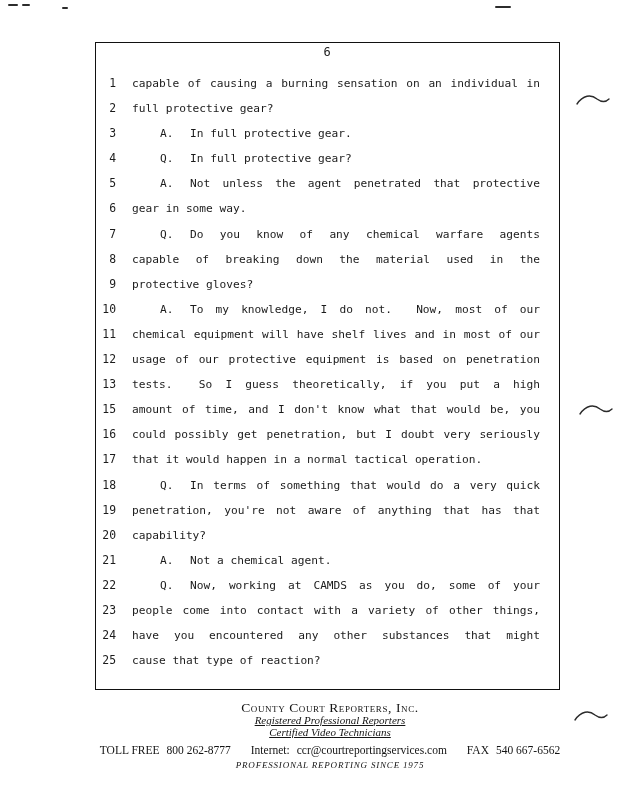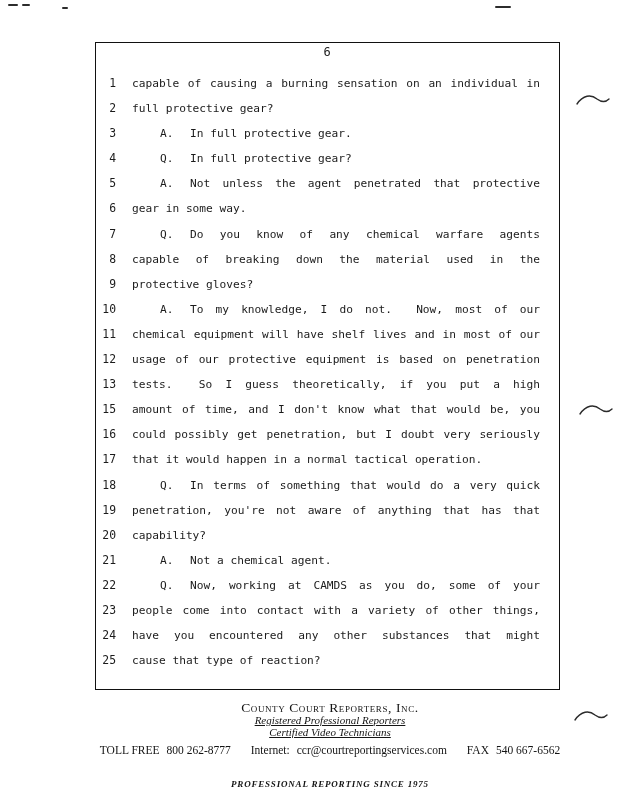--- a/index.html
+++ b/index.html
@@ -109,25 +109,24 @@
   }
   .contact {
     margin-top: 5px;
     font-size: 11.5px;
     line-height: 14px;
     white-space: nowrap;
   }
   .contact .gap-s { margin-left: 7px; }
   .contact .gap-l { margin-left: 20px; }
   .tagline {
-    margin-top: 22px;
+    margin-top: 3px;
     font-size: 9px;
     font-style: italic;
     letter-spacing: 0.8px;
-    font-weight: bold;
   }
 </style>
 </head>
 <body>
 
 <div class="sheet">
 
   <div class="dash d1"></div>
   <div class="dash d2"></div>
   <div class="dash d3"></div>

